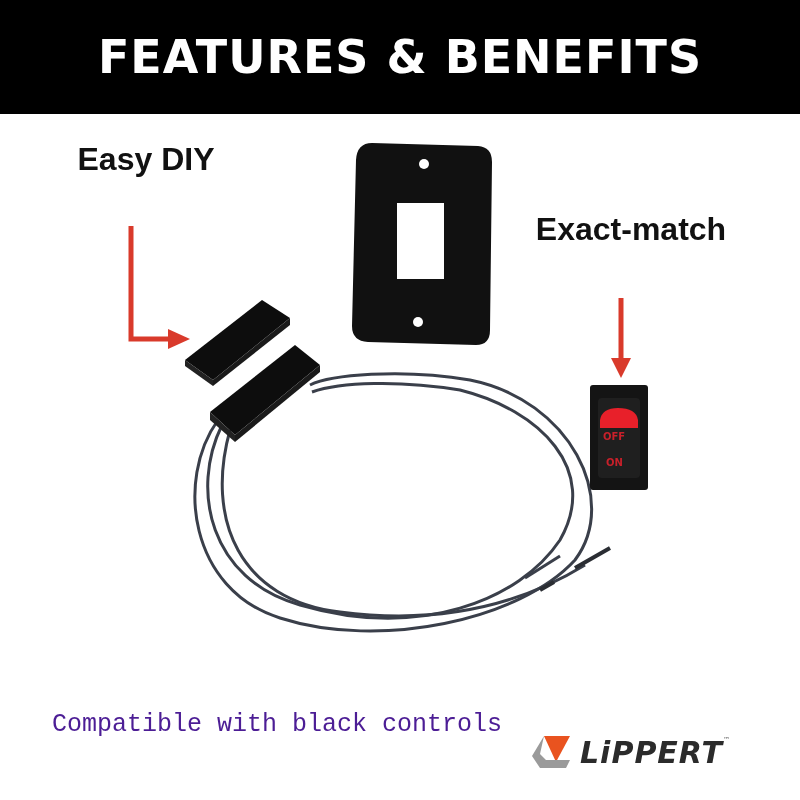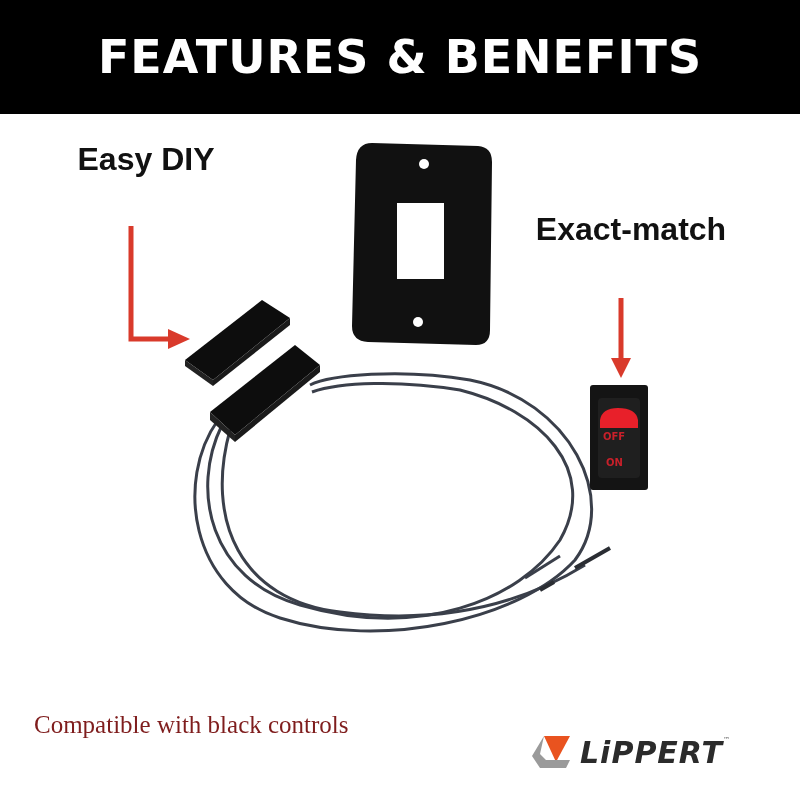--- a/index.html
+++ b/index.html
@@ -1,20 +1,20 @@
 <!DOCTYPE html>
 <html><head>
 <meta charset="utf-8">
 <style>
   html,body{margin:0;padding:0;background:#fff;}
   body{width:800px;height:800px;position:relative;overflow:hidden;font-family:"DejaVu Sans",sans-serif;}
   .banner{position:absolute;left:0;top:0;width:800px;height:114px;background:#000;display:flex;align-items:center;justify-content:center;text-decoration:underline;}
   .banner-title{color:#fff;font-family:"DejaVu Sans",sans-serif;font-weight:bold;font-size:46px;letter-spacing:1px;}
   .callout{position:absolute;color:#111;font-family:Liberation Sans, sans-serif;font-weight:bold;font-size:32px;line-height:38px;text-align:center;}
-  .footer-note{position:absolute;left:34px;top:710px;color:#7f1d1d;font-family:Liberation Serif, serif;font-size:25px;line-height:30px;}
+  .footer-note{position:absolute;left:52px;top:710px;color:#4c1d95;font-family:Liberation Mono, monospace;font-size:25px;line-height:30px;}
   .scene{position:absolute;left:0;top:0;}
   .logo{position:absolute;left:530px;top:730px;width:240px;height:44px;display:flex;align-items:center;}
   .logo-word{font-family:"DejaVu Sans",sans-serif;font-weight:bold;font-style:italic;font-size:30px;color:#2b2b2b;letter-spacing:1px;margin-left:6px;}
   .logo-tm{font-size:7px;color:#555;align-self:flex-start;margin-top:6px;}
   .switch-text{font-family:"DejaVu Sans",sans-serif;font-weight:bold;font-size:10px;fill:#c8202a;}
 </style>
 </head>
 <body>
 
 <div class="banner">

